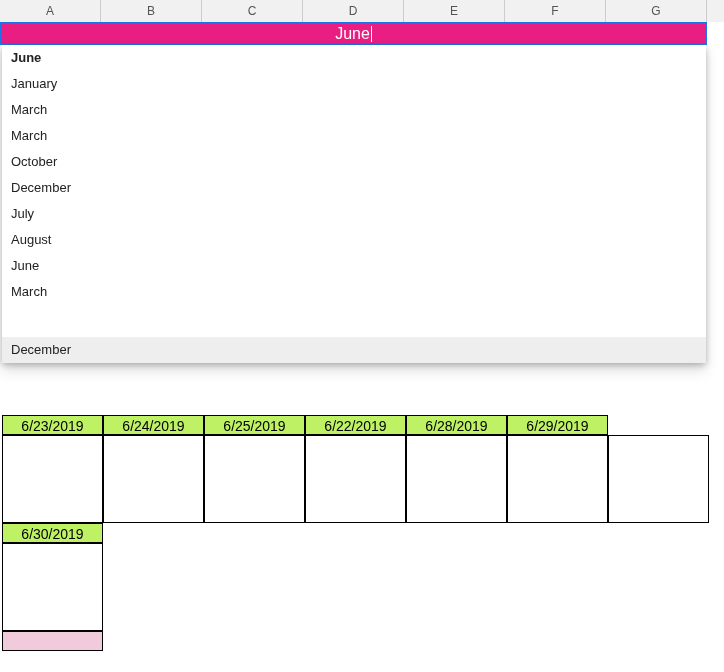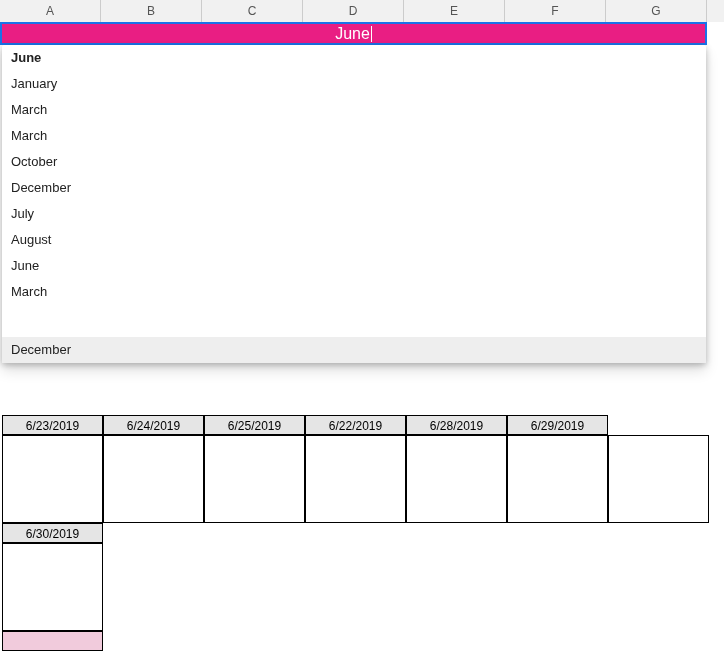--- a/index.html
+++ b/index.html
@@ -76,23 +76,23 @@
     left: 2px;
     top: 45px;
     right: 15px;
   }
   .cal-row { display: flex; }
   .date-cell {
     flex: 0 0 101px;
     height: 20px;
     line-height: 20px;
     text-align: center;
-    font-size: 12px;
+    font-size: 14px;
     color: #000;
-    background: #e5e5e5;
+    background: #bef264;
     border: 0.5px solid #000;
   }
   .body-cell {
     flex: 0 0 101px;
     height: 88px;
     border: 0.5px solid #000;
     background: #fff;
   }
   .spacer-row { height: 88px; }
   .empty { border: none; background: transparent; }

